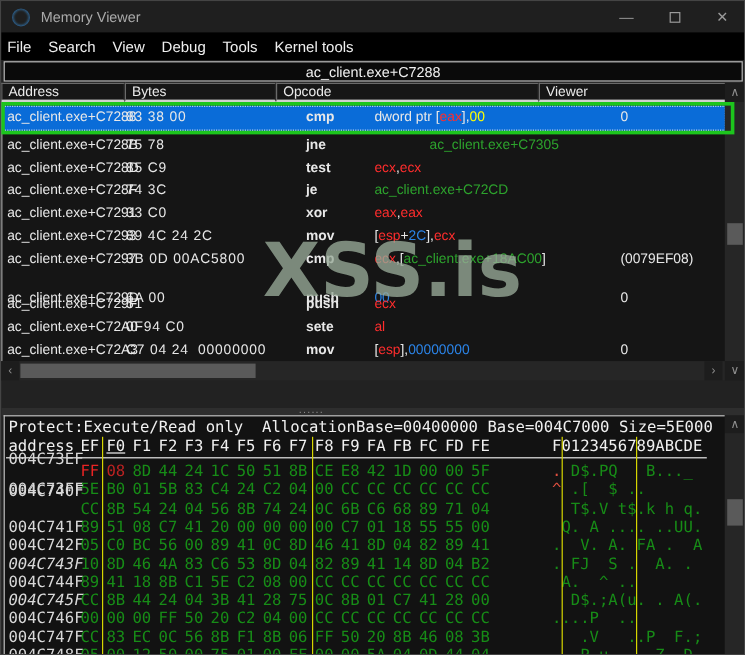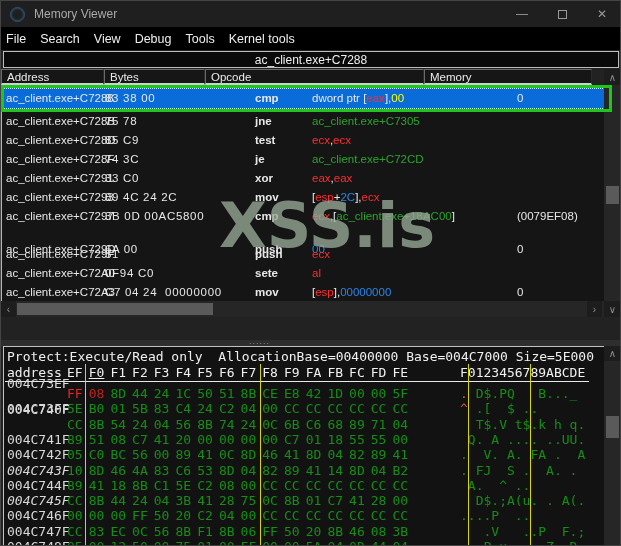--- a/index.html
+++ b/index.html
@@ -89,38 +89,38 @@
     <span class="menu-item">Tools</span>
     <span class="menu-item">Kernel tools</span>
   </div>
 
   <div id="addressbar">
     <span>ac_client.exe+C7288</span>
   </div>
 
   <div id="dheader">
     <div class="hcell" style="width:103px;">Address</div>
-    <div class="hcell" style="width:101px;">Bytes</div>
+    <div class="hcell" style="width:126px;">Bytes</div>
     <div class="hcell" style="width:219px;">Opcode</div>
-    <div class="hcell" style="width:168px;">Memory</div>
+    <div class="hcell" style="width:168px;">Viewer</div>
   </div>
 
   <div id="drows" style="top:84px;height:216px;">
       <div class="drow sel" style="top: 3px;">
         <span class="dcell c-addr">ac_client.exe+C7288</span>
         <span class="dcell c-bytes">83 38 00</span>
         <span class="dcell c-mn">cmp</span>
         <span class="dcell c-ops"><span style="color: rgb(232, 232, 232);">dword ptr [</span><span style="color: rgb(255, 45, 45);">eax</span><span style="color: rgb(232, 232, 232);">],</span><span style="color: rgb(255, 255, 0);">00</span></span>
         <span class="dcell c-cmt">0</span>
       </div>
       <div class="drow" style="top: 27px;">
         <span class="dcell c-addr">ac_client.exe+C728B</span>
         <span class="dcell c-bytes">75 78</span>
         <span class="dcell c-mn">jne</span>
-        <span class="dcell c-ops"><span style="color: rgb(45, 163, 45);">ac_client.exe+C7305</span></span>
+        <span class="dcell c-ops"><span style="color: rgb(45, 163, 45); margin-left: 46px;">ac_client.exe+C7305</span></span>
       </div>
       <div class="drow" style="top: 46px;">
         <span class="dcell c-addr">ac_client.exe+C728D</span>
         <span class="dcell c-bytes">85 C9</span>
         <span class="dcell c-mn">test</span>
         <span class="dcell c-ops"><span style="color: rgb(255, 45, 45);">ecx</span><span style="color: rgb(232, 232, 232);">,</span><span style="color: rgb(255, 45, 45);">ecx</span></span>
       </div>
       <div class="drow" style="top: 65px;">
         <span class="dcell c-addr">ac_client.exe+C728F</span>
         <span class="dcell c-bytes">74 3C</span>

